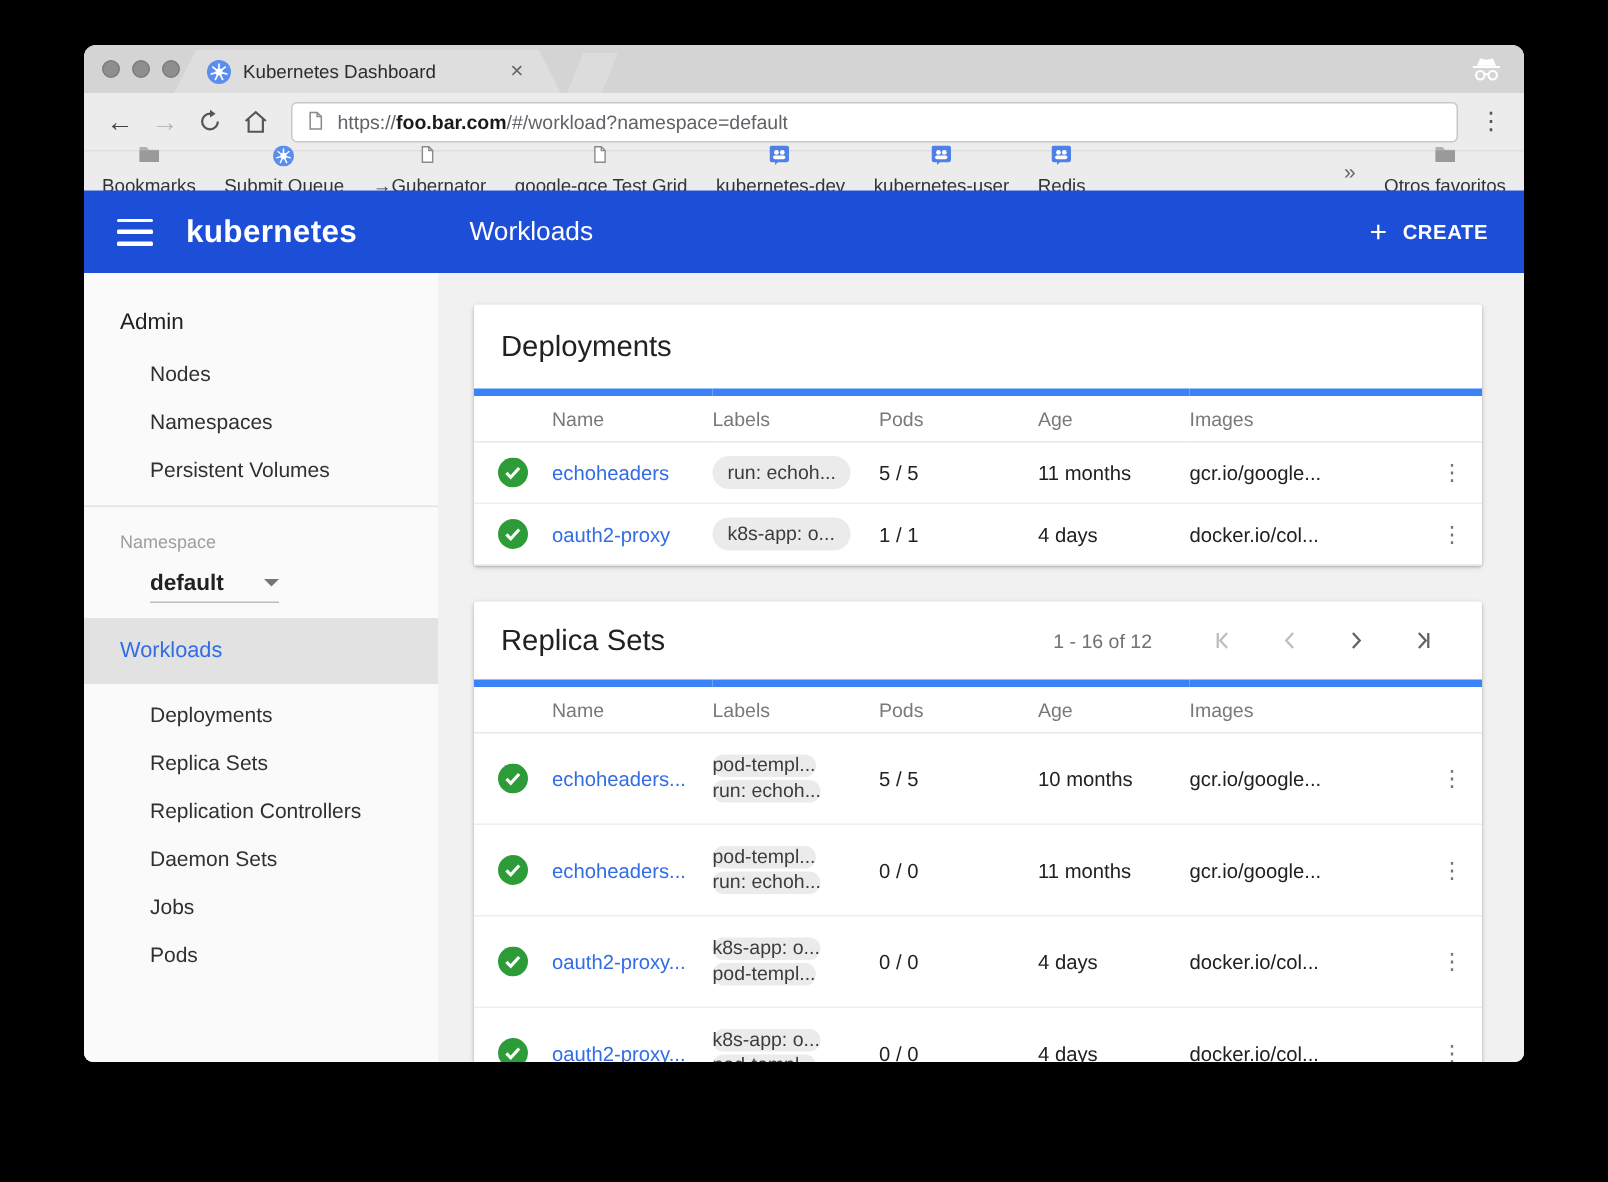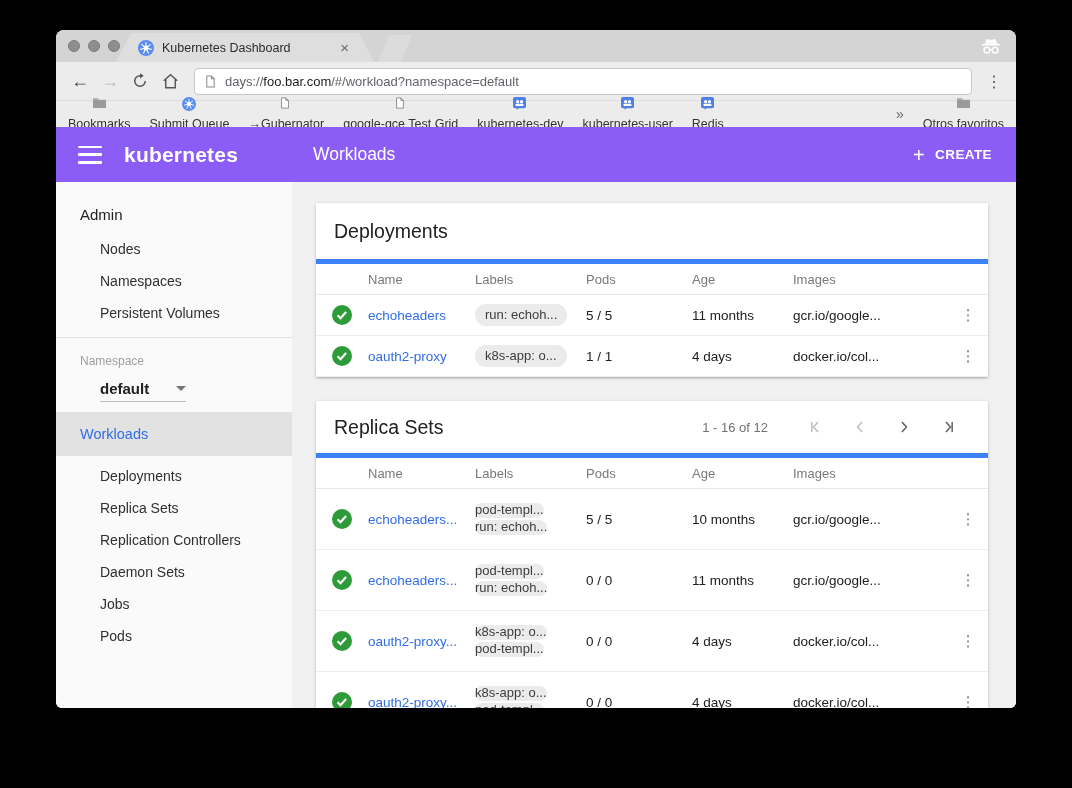--- a/index.html
+++ b/index.html
@@ -25,31 +25,31 @@
   .incognito { position:absolute; right:14px; top:8px; }
 
   
   .toolbar { height:38px; background:#ececec; display:flex; align-items:center; padding:0 10px; gap:2px; flex:none; }
   .navbtn { width:28px; height:28px; display:flex; align-items:center; justify-content:center;
             font-size:18px; color:#444; border-radius:50%; }
   .navbtn.disabled { color:#b9b9b9; }
   .urlbar { flex:1; height:27px; background:#fff; border:1px solid #c8c8c8; border-radius:4px;
             margin:0 8px 0 8px; display:flex; align-items:center; padding:0 9px; gap:7px; }
   .url-text { font-size:13px; color:#5f6368; white-space:nowrap; overflow:hidden; }
-  .url-text .domain { color:#1a1a1a; font-weight:400; }
+  .url-text .domain { color:#1a1a1a; font-weight:700; }
   .menu-dots { font-size:16px; color:#555; padding:0 4px; letter-spacing:0; }
 
   
   .bookmarks { height:27px; background:#ececec; border-top:1px solid #dedede; display:flex; align-items:center;
                padding:0 12px; gap:19px; font-size:12.5px; color:#333; flex:none; white-space:nowrap; }
   .bm { display:flex; align-items:center; gap:6px;flex-direction:column; }
   .bm-overflow { margin-left:auto; color:#666; font-size:14px; }
 
   
-  .appbar { height:55px; background:#8b5cf6; display:flex; align-items:center; position:relative; flex:none; }
+  .appbar { height:55px; background:#1d4ed8; display:flex; align-items:center; position:relative; flex:none; }
   .hamburger { margin-left:22px; width:24px; height:18px; display:flex; flex-direction:column; justify-content:space-between; }
   .hamburger span { height:2.5px; background:#fff; border-radius:1px; }
   .brand { color:#fff; font-size:21px; font-weight:700; margin-left:22px; letter-spacing:.2px; }
   .page-title { position:absolute; left:257px; color:#fff; font-size:17.5px; }
   .create-btn { margin-left:auto; margin-right:24px; display:flex; align-items:center; gap:10px; color:#fff;
                 font-size:13.5px; font-weight:700; letter-spacing:.4px; }
   .create-plus { font-size:20px; font-weight:400; line-height:1; }
 
   
   .bodyarea { flex:1; display:flex; overflow:hidden; }
@@ -158,21 +158,21 @@
           <path d="M3.5 11 L12 3.5 L20.5 11 M6 9.5 V20 H18 V9.5" fill="none" stroke="#555" stroke-width="1.8"></path>
         </svg>
     </div>
     <div class="urlbar">
       <span class="icon14">
         <svg viewBox="0 0 14 14" width="13" height="13">
             <path d="M3 1 h5 l3 3 v9 h-8 z" fill="#fff" stroke="#8a8a8a" stroke-width="1.1"></path>
             <path d="M8 1 v3 h3" fill="none" stroke="#8a8a8a" stroke-width="1.1"></path>
           </svg>
       </span>
-      <span class="url-text"><span>days://</span><span class="domain">foo.bar.com</span><span>/#/workload?namespace=default</span></span>
+      <span class="url-text"><span>https://</span><span class="domain">foo.bar.com</span><span>/#/workload?namespace=default</span></span>
     </div>
     <div class="menu-dots">⋮</div>
   </div>
 
   <div class="bookmarks">
     <span class="bm">
       <span class="icon14"><svg viewBox="0 0 16 13" width="15" height="12">
             <path d="M1 1 h5 l1.6 2 H15 v9 H1 z" fill="#b0b0b0"></path>
             <path d="M1 3.6 h14 v8.4 H1 z" fill="#9a9a9a"></path>
           </svg></span>

